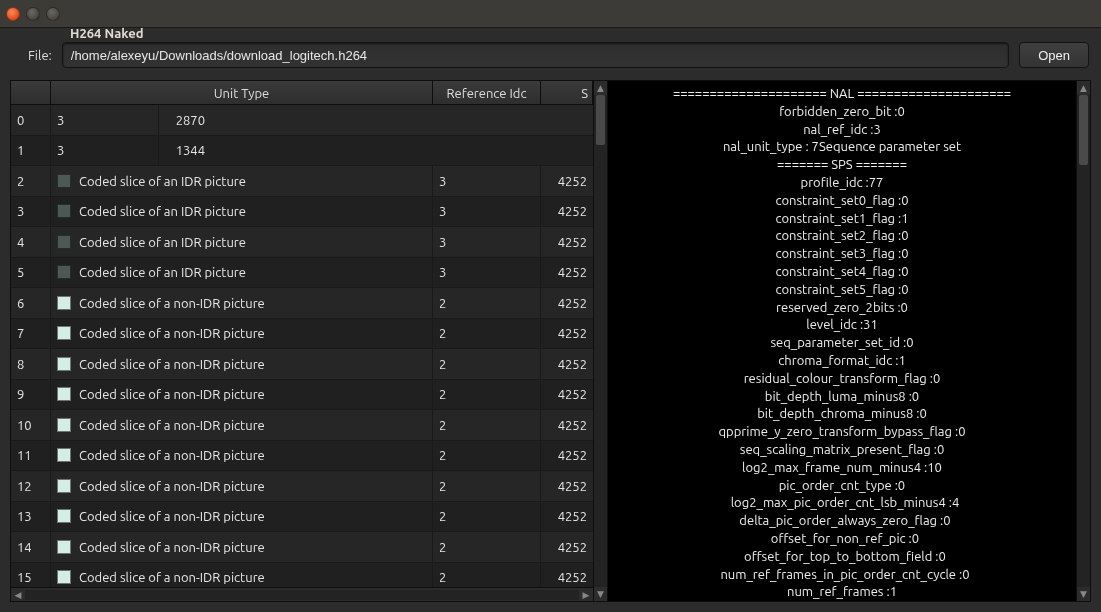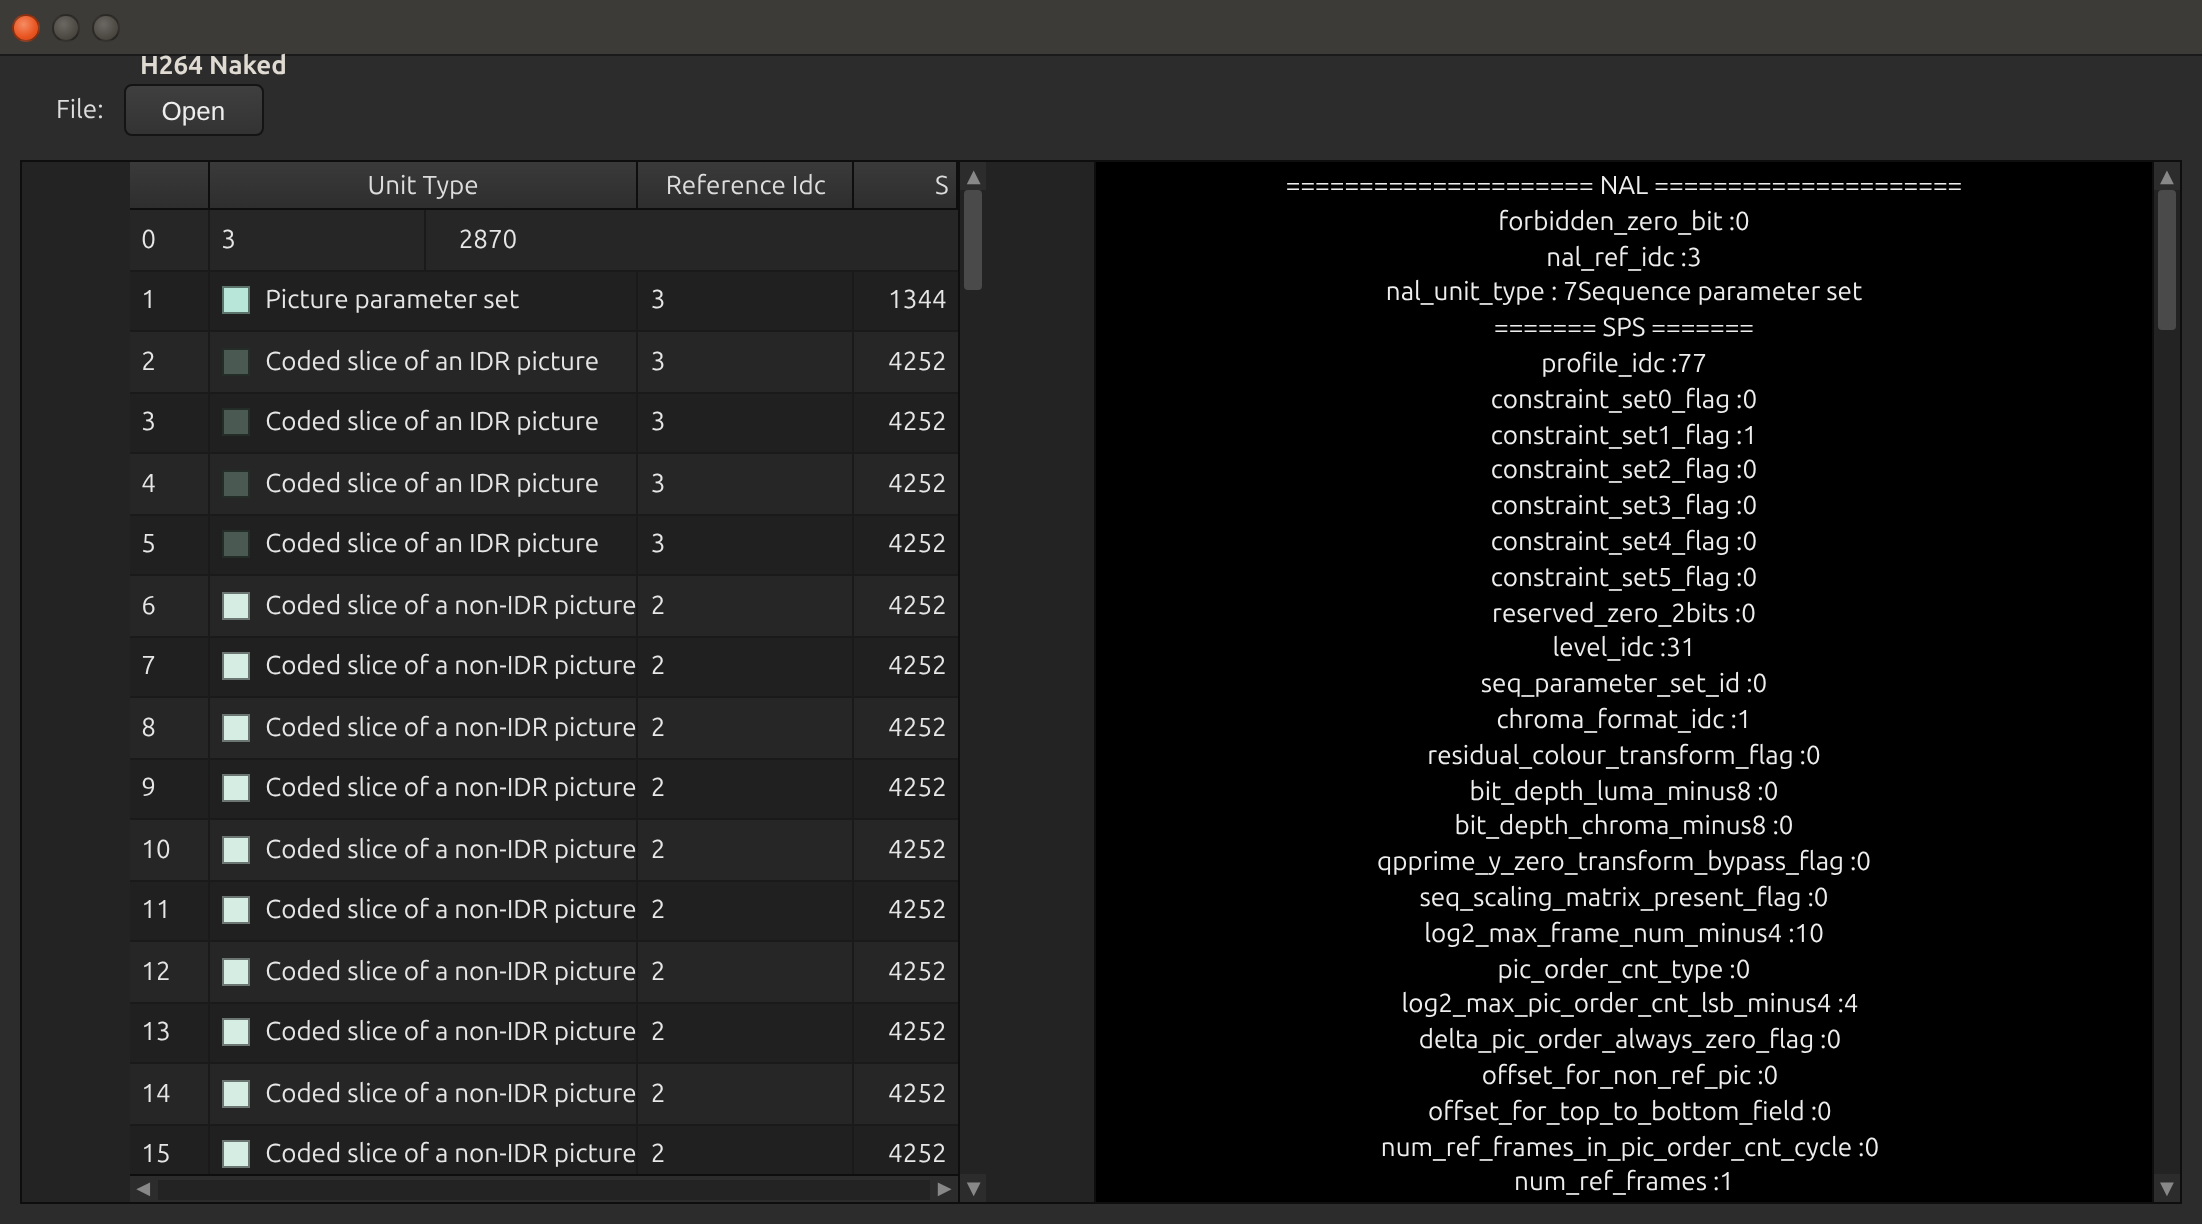--- a/index.html
+++ b/index.html
@@ -16,21 +16,21 @@
   
   .filebar { display:flex; align-items:center; gap:10px; padding: 14px 12px 12px 12px; }
   .filebar label { color:#ddd; font-size:13px;margin-left:16px; }
   .path-input { flex:1; height:26px; background: linear-gradient(#2e2e2e,#323232); border:1px solid #141414; border-radius:4px; color:#e6e6e6; padding:0 8px; font-size:13px; box-shadow: inset 0 1px 2px rgba(0,0,0,.6);}
   .open-btn { height:26px; padding:0 18px; background: linear-gradient(#3f3f3f,#333); border:1px solid #141414; border-radius:4px; color:#eee; font-size:13px; cursor:pointer;}
   
   
   .main { display:flex; height: calc(612px - 28px - 52px); padding: 0 10px 10px 10px; gap:0; }
   
   
-  .table-pane { width: 538px; background:#232323; border:1px solid #0e0e0e; display:flex; flex-direction:column; position:relative;align-items:center;}
+  .table-pane { width: 598px; background:#232323; border:1px solid #0e0e0e; display:flex; flex-direction:column; position:relative;}
   .thead { display:flex; height:24px; background:linear-gradient(#3a3a3a,#2e2e2e); border-bottom:1px solid #0e0e0e; }
   .th { display:flex; align-items:center; justify-content:center; color:#ddd; font-size:13px; border-right:1px solid #0e0e0e; }
   .th0{ width:40px;} .th1{ flex:1;} .th2{ width:108px;} .th3{ width:52px; justify-content:flex-end; padding-right:4px;}
   .tbody { flex:1; overflow-y:hidden; overflow-x:hidden; position:relative;}
   .row { display:flex; height:30.5px; align-items:center; border-bottom:1px solid #1a1a1a; color:#e6e6e6;}
   .row.even{ background:#262626;} .row.odd{ background:#202020;}
   .cell0{ width:40px; padding-left:6px; border-right:1px solid #1a1a1a; height:100%; display:flex; align-items:center;}
   .cell1{ flex:1; display:flex; align-items:center; gap:8px; padding-left:6px; border-right:1px solid #1a1a1a; height:100%;}
   .cell2{ width:108px; padding-left:6px; border-right:1px solid #1a1a1a; height:100%; display:flex; align-items:center;}
   .cell3{ width:52px; text-align:right; padding-right:6px; height:100%; display:flex; align-items:center; justify-content:flex-end;}
@@ -57,20 +57,21 @@
   <div class="win-btns">
     <div class="win-btn win-close"></div>
     <div class="win-btn win-min"></div>
     <div class="win-btn win-max"></div>
   </div>
   <div class="title">H264 Naked</div>
 </div>
 
 <div class="filebar">
   <label>File:</label>
+  <input class="path-input" type="text" value="/home/alexeyu/Downloads/download_logitech.h264" style="">
   <button class="open-btn">Open</button>
 </div>
 
 <div class="main">
 
   <div class="table-pane">
     <div class="table-wrap">
       <div class="table-body-wrap">
         <div class="thead">
           <div class="th th0"></div>
@@ -79,24 +80,20 @@
           <div class="th th3">S</div>
         </div>
         <div class="tbody" id="tbody">
             <div class="row even">
               <div class="cell0">0</div>
               <div class="cell2">3</div>
               <div class="cell3">2870</div>
             </div>
             <div class="row odd">
               <div class="cell0">1</div>
-              <div class="cell1">
-                <span class="swatch" style="background:#b8e6d8"></span>
-                <span>Picture parameter set</span>
-              </div>
               <div class="cell2">3</div>
               <div class="cell3">1344</div>
             </div>
             <div class="row even">
               <div class="cell0">2</div>
               <div class="cell1">
                 <span class="swatch" style="background:#4a5a52"></span>
                 <span>Coded slice of an IDR picture</span>
               </div>
               <div class="cell2">3</div>

